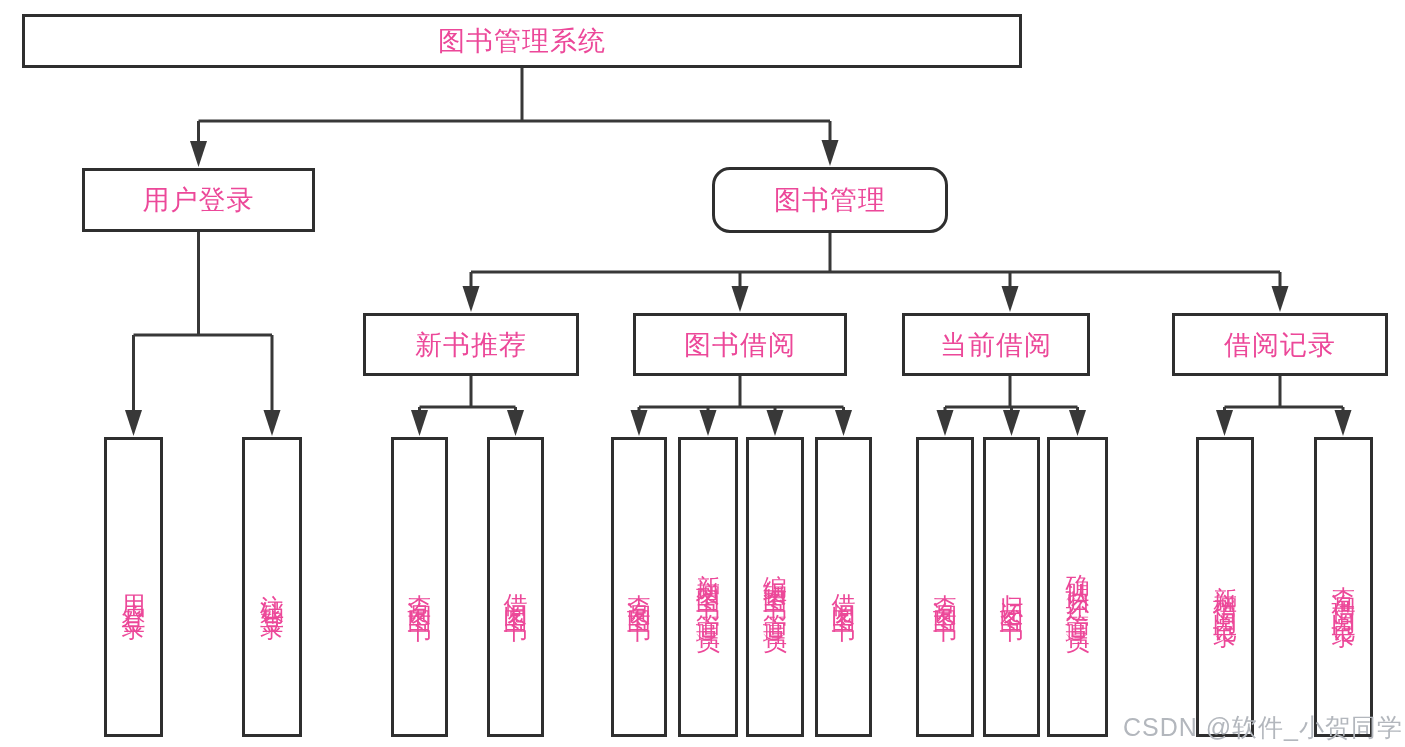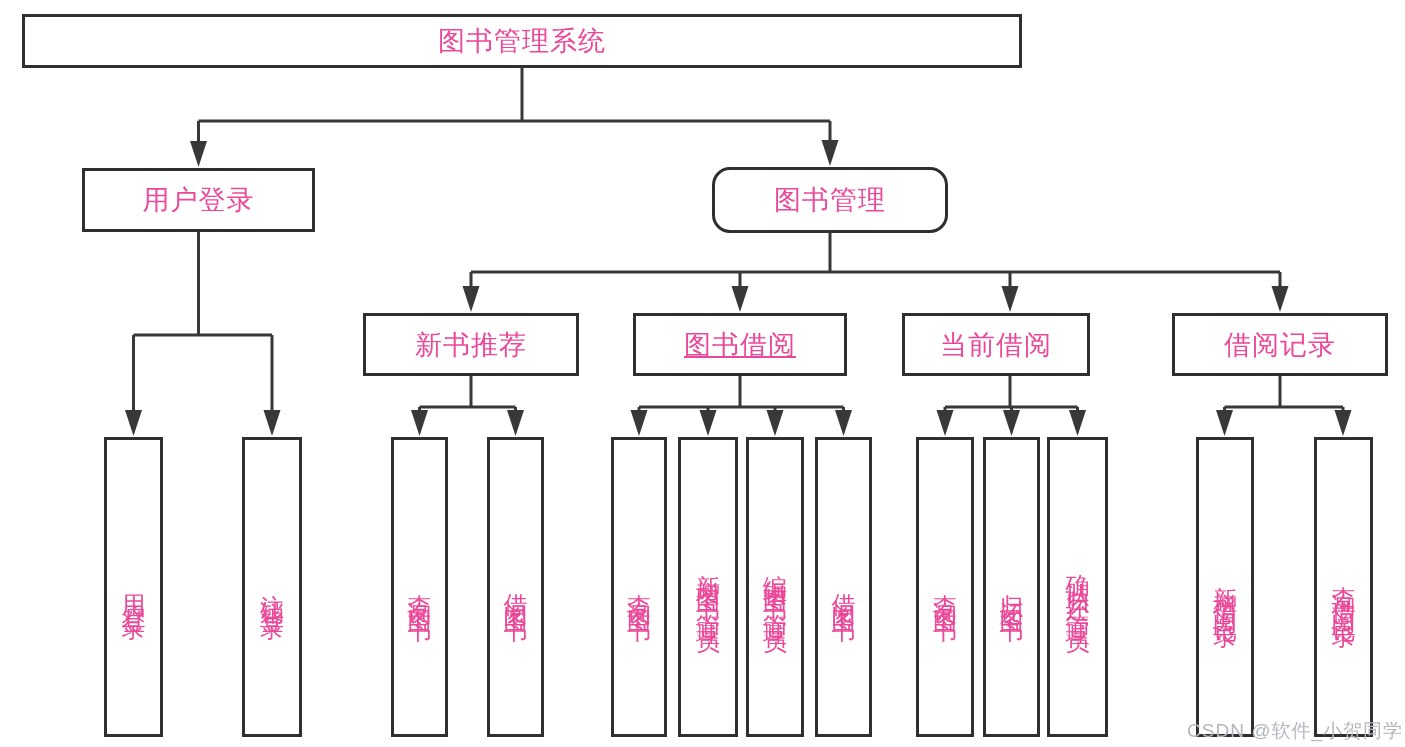--- a/index.html
+++ b/index.html
@@ -40,21 +40,21 @@
     writing-mode: vertical-rl;
     font-size: 24px;
     letter-spacing: 8px;
     line-height: 1;
     padding-top: 8px;
   }
   .watermark {
     position: absolute;
     right: 2px;
     bottom: 3px;
-    font-size: 19px;
+    font-size: 25px;
     color: #b3b7bd;
     letter-spacing: 1px;
     white-space: nowrap;
     z-index: 5;
   }
 </style>
 </head>
 <body>
 
 <div class="canvas">
@@ -91,21 +91,21 @@
       <polygon points="1334.5,410 1351.5,410 1343,436"></polygon>
     </g>
   </svg>
 
   <div class="node lvl-root" style="left:22px; top:14px; width:1000px; height:54px;">图书管理系统</div>
 
   <div class="node lvl-branch" style="left:82px; top:168px; width:233px; height:64px;">用户登录</div>
   <div class="node lvl-branch" style="left:712px; top:167px; width:236px; height:66px;border-radius:18px;">图书管理</div>
 
   <div class="node lvl-branch" style="left:363px; top:313px; width:216px; height:63px;">新书推荐</div>
-  <div class="node lvl-branch" style="left:633px; top:313px; width:214px; height:63px;text-decoration:underline;">图书借阅</div>
+  <div class="node lvl-branch" style="left:633px; top:313px; width:214px; height:63px;">图书借阅</div>
   <div class="node lvl-branch" style="left:902px; top:313px; width:188px; height:63px;">当前借阅</div>
   <div class="node lvl-branch" style="left:1172px; top:313px; width:216px; height:63px;">借阅记录</div>
 
   <div class="node leaf" style="left:104px; top:437px; width:59px; height:300px;">用户登录</div>
   <div class="node leaf" style="left:242px; top:437px; width:60px; height:300px;">注销登录</div>
 
   <div class="node leaf" style="left:391px; top:437px; width:57px; height:300px;">查询图书</div>
   <div class="node leaf" style="left:487px; top:437px; width:57px; height:300px;">借阅图书</div>
 
   <div class="node leaf" style="left:611px; top:437px; width:56px; height:300px;">查询图书</div>

